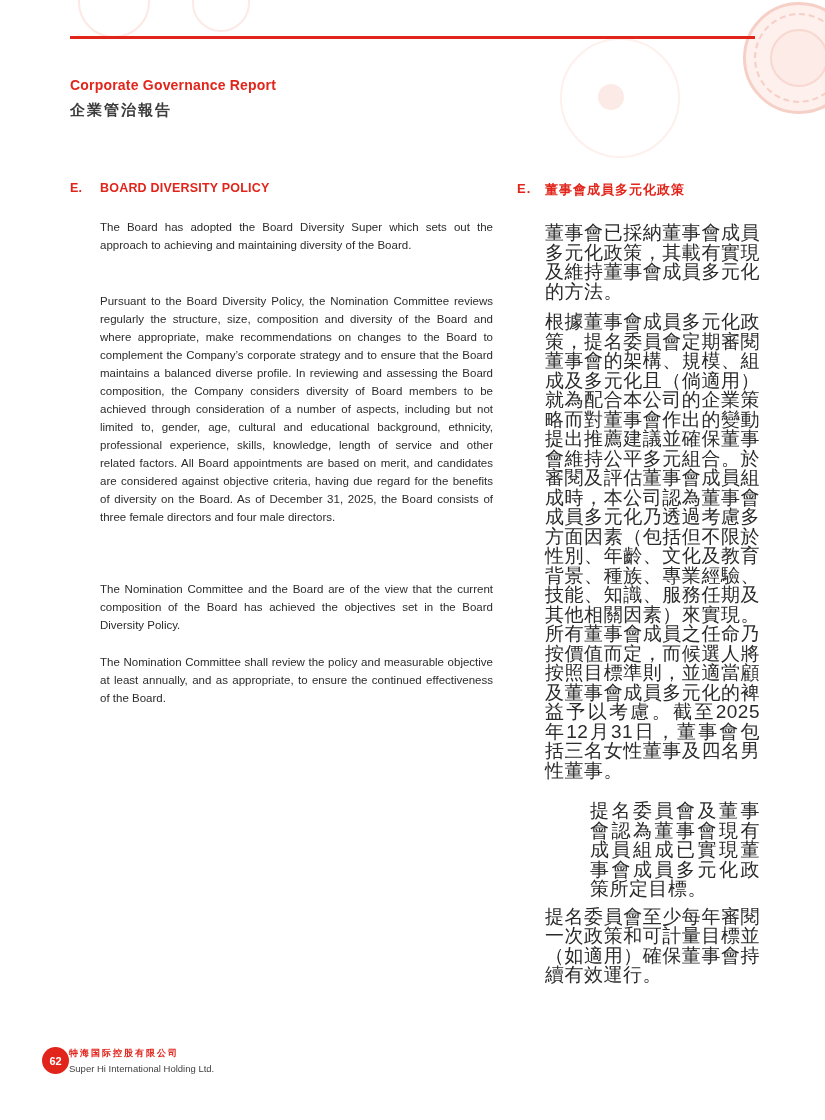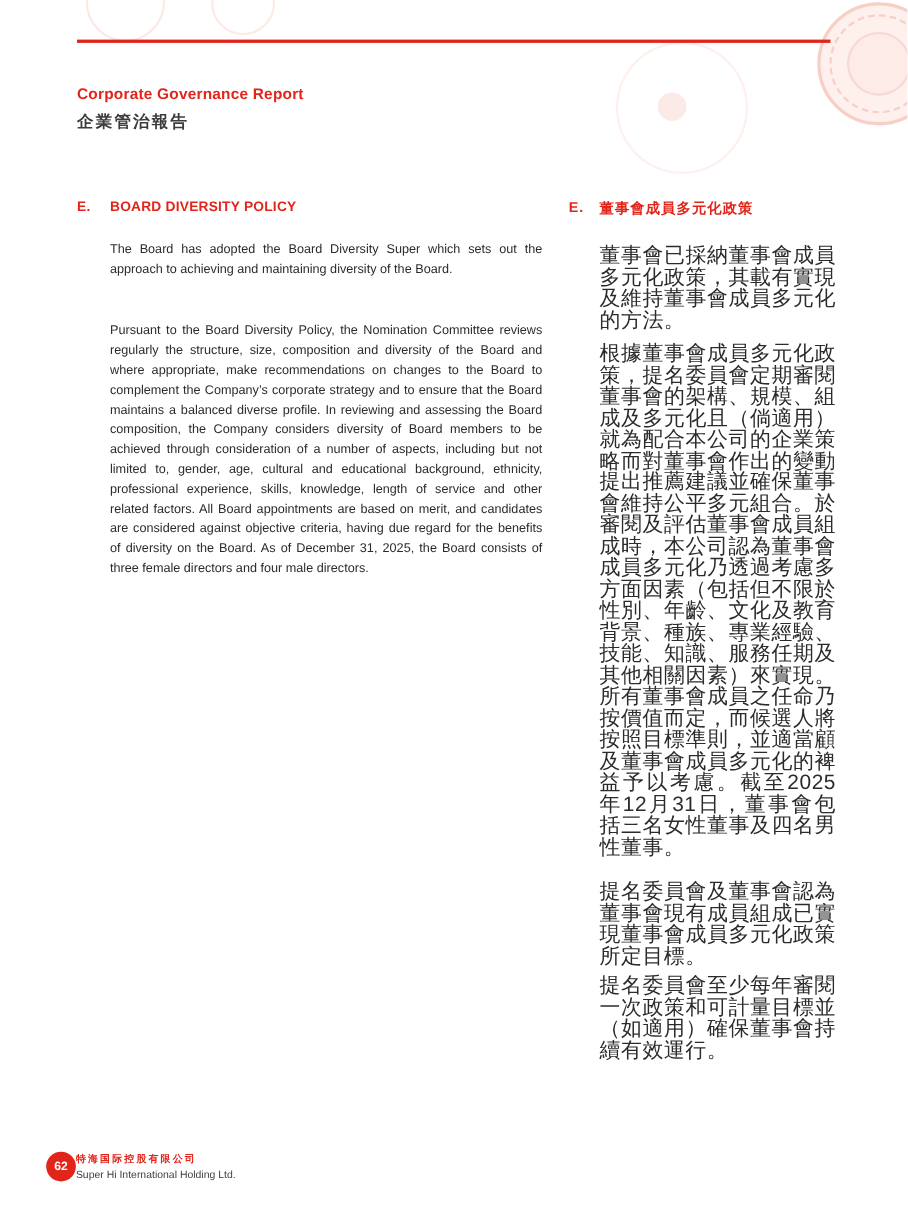--- a/index.html
+++ b/index.html
@@ -48,21 +48,21 @@
 
   .col-en p{font-size:11.5px;line-height:18px;color:var(--ink);text-align:justify;}
   .p-en-1{margin-bottom:38px;}
   .p-en-2{margin-bottom:54px;}
   .p-en-3{margin-bottom:19px;}
 
   .col-zh p{font-size:19px;line-height:19.5px;color:var(--ink);text-align:justify;
             text-justify:inter-ideograph;letter-spacing:.5px;}
   .p-zh-1{margin-bottom:11px;}
   .p-zh-2{margin-bottom:21px;}
-  .p-zh-3{margin-bottom:8px;}
+  .p-zh-3{margin-bottom:8px;margin-left:45px;}
 
   .footer{position:absolute;left:42px;top:1047px;display:flex;align-items:center;}
   .badge{width:27px;height:27px;background:var(--red);border-radius:50% 50% 50% 50%;
          color:#fff;display:flex;align-items:center;justify-content:center;
          font-size:11px;font-weight:700;}
   .company-zh{font-size:9px;font-weight:700;color:var(--red);letter-spacing:2px;margin-bottom:3px;}
   .company-en{font-size:9.5px;color:#3f3f3f;}
 </style>
 </head>
 <body>
@@ -83,20 +83,22 @@
   <div class="content">
 
     <div class="col col-en">
       <div class="sec-head">
         <span class="sec-label">E.</span>
         <span class="sec-title">BOARD DIVERSITY POLICY</span>
       </div>
       <div class="para-wrap">
         <p class="p-en-1">The Board has adopted the Board Diversity Super which sets out the approach to achieving and maintaining diversity of the Board.</p>
         <p class="p-en-2">Pursuant to the Board Diversity Policy, the Nomination Committee reviews regularly the structure, size, composition and diversity of the Board and where appropriate, make recommendations on changes to the Board to complement the Company’s corporate strategy and to ensure that the Board maintains a balanced diverse profile. In reviewing and assessing the Board composition, the Company considers diversity of Board members to be achieved through consideration of a number of aspects, including but not limited to, gender, age, cultural and educational background, ethnicity, professional experience, skills, knowledge, length of service and other related factors. All Board appointments are based on merit, and candidates are considered against objective criteria, having due regard for the benefits of diversity on the Board. As of December 31, 2025, the Board consists of three female directors and four male directors.</p>
+        <p class="p-en-3">The Nomination Committee and the Board are of the view that the current composition of the Board has achieved the objectives set in the Board Diversity Policy.</p>
+        <p class="p-en-4">The Nomination Committee shall review the policy and measurable objective at least annually, and as appropriate, to ensure the continued effectiveness of the Board.</p>
       </div>
     </div>
 
     <div class="col col-zh">
       <div class="sec-head">
         <span class="sec-label">E.</span>
         <span class="sec-title">董事會成員多元化政策</span>
       </div>
       <div class="para-wrap">
         <p class="p-zh-1">董事會已採納董事會成員多元化政策，其載有實現及維持董事會成員多元化的方法。</p>

